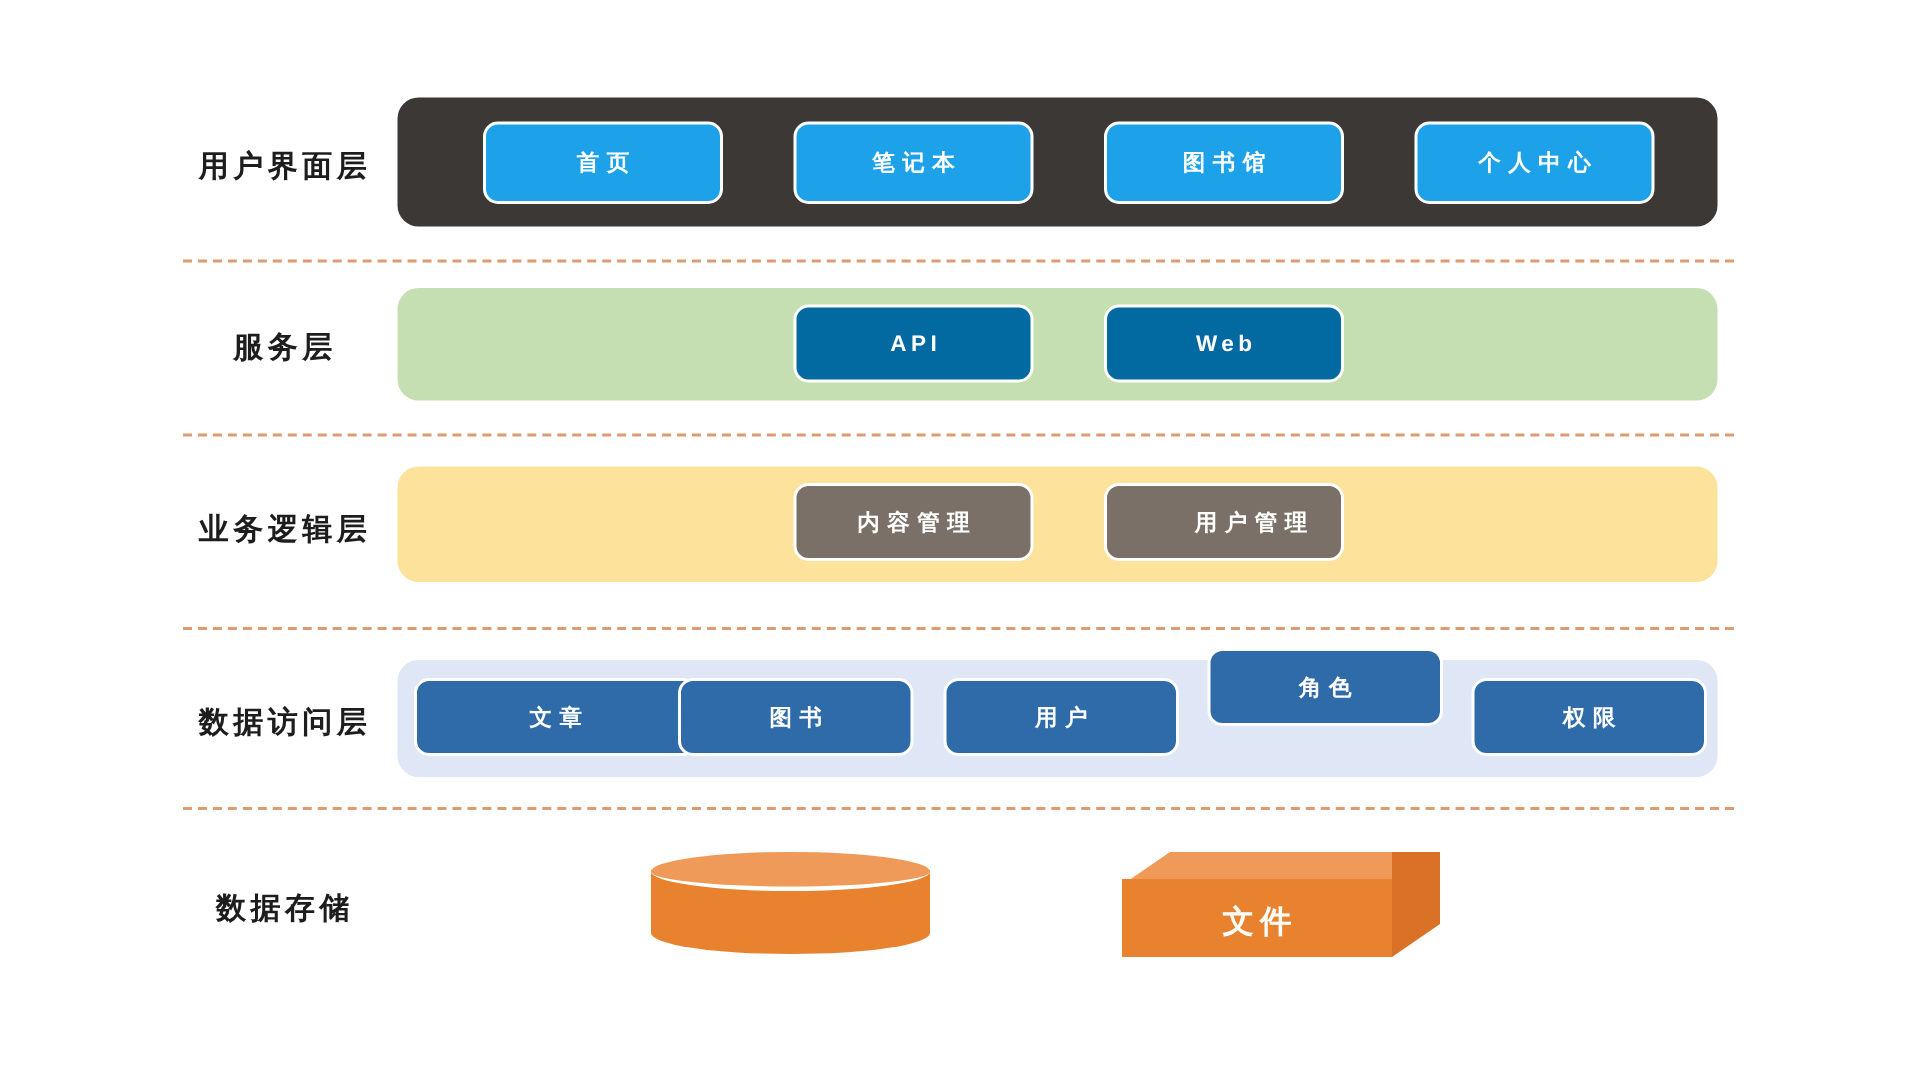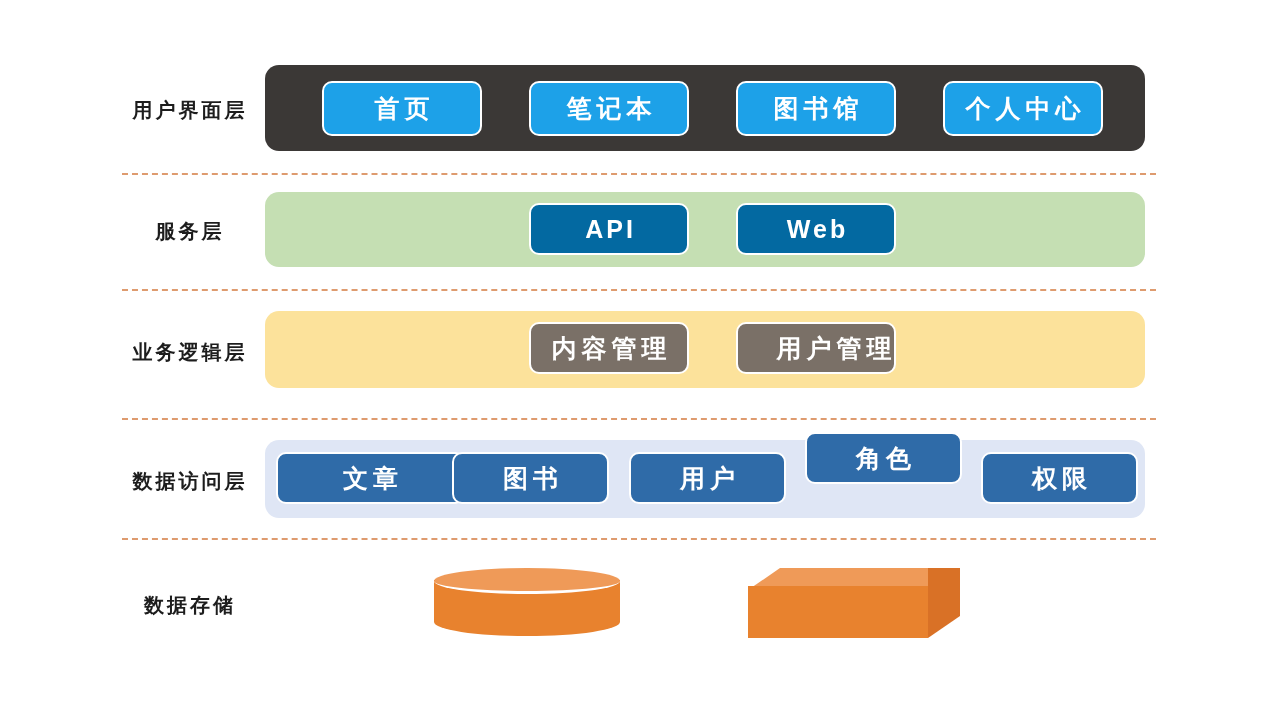--- a/index.html
+++ b/index.html
@@ -56,21 +56,21 @@
   
   .chip {
     position: absolute;
     box-sizing: border-box;
     border-radius: 10px;
     border: 2px solid #ffffff;
     display: flex;
     align-items: center;
     justify-content: center;
     color: #ffffff;
-    font-size: 25px;
+    font-size: 15px;
     font-weight: 700;
     letter-spacing: 5px;
     text-indent: 5px;
     white-space: nowrap;
   }
   .chip.blue   { background: #1da1e8; }
   .chip.green  { background: #0369a1; letter-spacing: 3px; text-indent: 3px; }
   .chip.gray   { background: #7a7067; }
   .chip.navy   { background: #2f6ba8; }
 
@@ -212,16 +212,17 @@
     </div>
 
     <div class="cube" style="left:748px;top:568px;width:212px;height:72px;">
       <svg class="cube-top-shape" viewBox="0 0 212 22" preserveAspectRatio="none">
         <polygon points="0,22 32,0 212,0 180,22" fill="#ef9a58"></polygon>
       </svg>
       <svg class="cube-side-shape" viewBox="0 0 32 70" preserveAspectRatio="none">
         <polygon points="0,0 32,0 32,48 0,70" fill="#d97126"></polygon>
       </svg>
       <div class="cube-front"></div>
+      <div class="box-label">文件</div>
     </div>
   </div>
 
 </div>
 
 </body></html>

